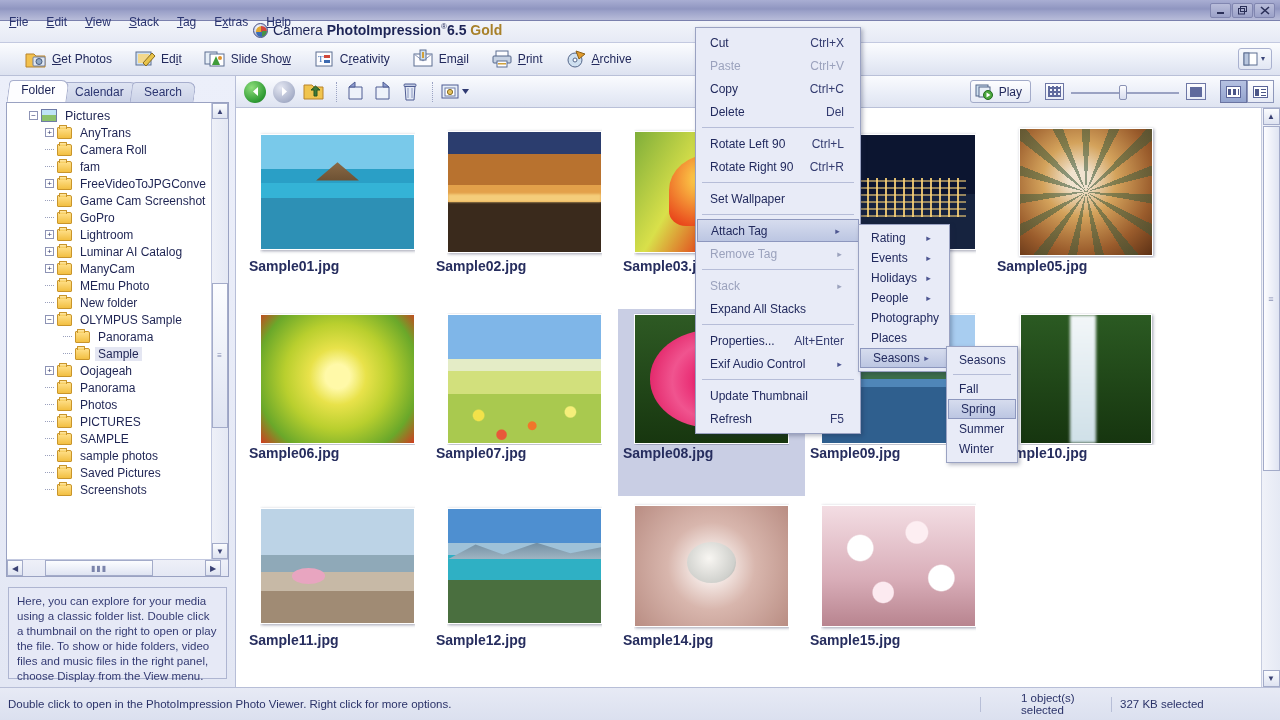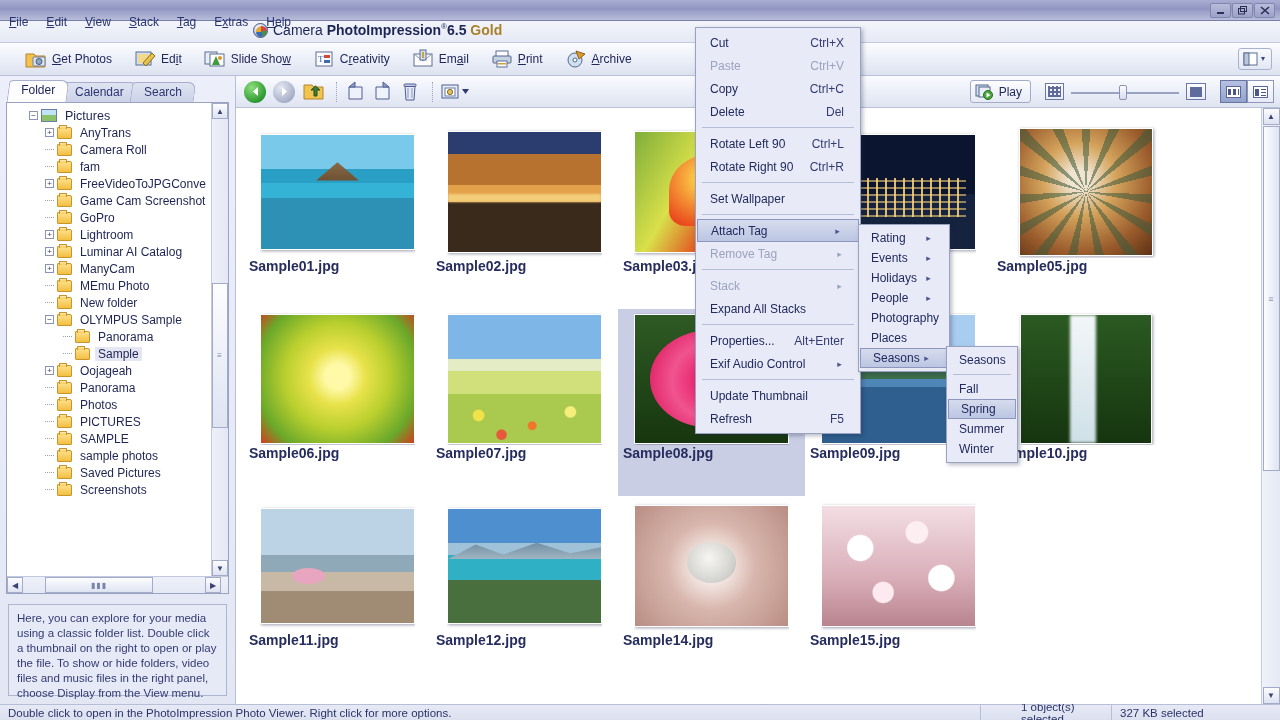--- a/index.html
+++ b/index.html
@@ -394,21 +394,21 @@
   .gsthumb {
     width: 17px; flex: none; margin-top: 1px;
     background: linear-gradient(90deg,#fdfdff,#dfe4f2);
     border: 1px solid #a3abc9;
     display: flex; align-items: center; justify-content: center;
     color: #8a92b5; font-size: 9px;
   }
 
   
   .statusbar {
-    height: 16px; flex: none;
+    height: 33px; flex: none;
     background: linear-gradient(#e7eaf5,#dbe0ef);
     border-top: 1px solid #b7bed7;
     display: flex; align-items: center;
     font-size: 11.5px; color: #2b3369;
   }
   .sb-cell { height: 19px; display: flex; align-items: center; padding: 0 8px; }
   .sb-main { flex: 1; }
   .sb-div { width: 1px; height: 15px; background: #b7bed7; }
   .sb-sel { width: 130px; justify-content: flex-start; padding-left: 40px; }
   .sb-size { width: 168px; }

